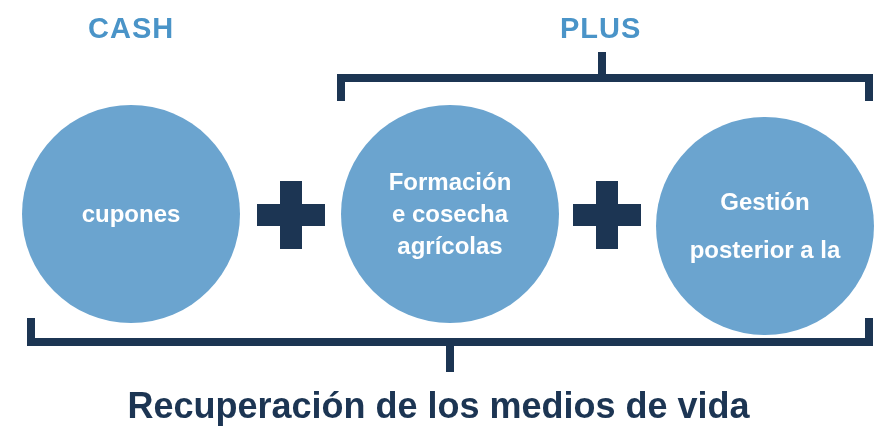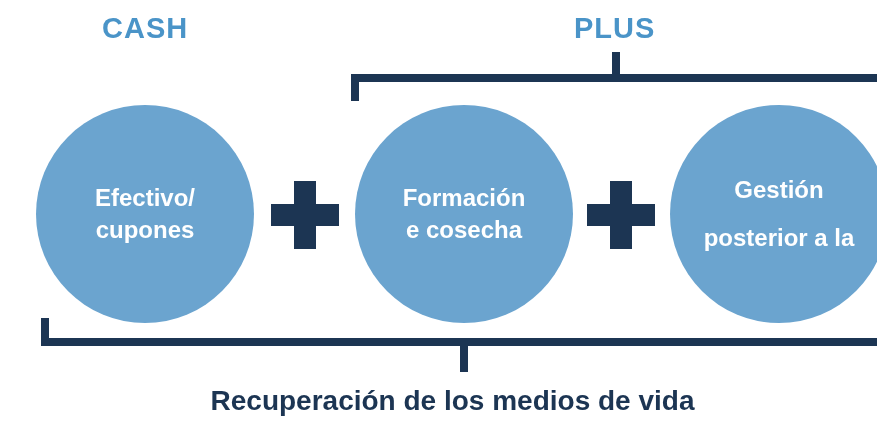--- a/index.html
+++ b/index.html
@@ -9,21 +9,21 @@
     --text-white:#FFFFFF;
     --bg:#FFFFFF;
   }
   *{margin:0;padding:0;box-sizing:border-box;}
   html,body{background:var(--bg);}
   body{
     font-family:"Liberation Sans", sans-serif;
     width:877px;height:447px;overflow:hidden;position:relative;
   }
   .canvas{
-    position:absolute;top:0;left:0;width:738px;height:447px;background:var(--bg);margin-left:14px;
+    position:absolute;top:0;left:0;width:738px;height:447px;background:var(--bg);
   }
   .hdr-label{
     position:absolute;
     font-size:29px;font-weight:bold;letter-spacing:1px;
     color:var(--accent-blue);
   }
   .hdr-cash{left:88px;top:12px;}
   .hdr-plus{left:560px;top:12px;width:84px;}
   .bracket{position:absolute;border:0 solid var(--navy);}
   .bracket-top{
@@ -38,66 +38,66 @@
   }
   .stem-bottom{left:446px;top:344px;height:28px;}
   .circle{
     position:absolute;width:218px;height:218px;border-radius:50%;
     background:var(--circle-fill);
     display:flex;flex-direction:column;align-items:center;justify-content:center;
     text-align:center;
   }
   .circle-1{left:22px;top:105px;}
   .circle-2{left:341px;top:105px;}
-  .circle-3{left:656px;top:105px;gap:16px;}
+  .circle-3{left:656px;top:117px;gap:16px;}
   .circle .line{
     color:var(--text-white);font-size:24px;font-weight:bold;line-height:1.32;
   }
   .plus{position:absolute;width:68px;height:68px;}
   .plus-1{left:257px;top:181px;}
   .plus-2{left:573px;top:181px;}
   .plus .bar-h{
     position:absolute;left:0;top:50%;width:100%;height:22px;
     transform:translateY(-50%);background:var(--navy);
   }
   .plus .bar-v{
     position:absolute;top:0;left:50%;height:100%;width:22px;
     transform:translateX(-50%);background:var(--navy);
   }
   .footer-caption{
     position:absolute;left:0;top:385px;width:877px;text-align:center;
-    font-size:28px;font-weight:bold;color:var(--navy);
+    font-size:36px;font-weight:bold;color:var(--navy);
   }
 </style>
 </head>
 <body>
 
 <div class="canvas">
 
   <div class="hdr-label hdr-cash">CASH</div>
 
   <div class="hdr-label hdr-plus">PLUS</div>
 
   <div class="stem stem-top"></div>
 
   <div class="bracket bracket-top"></div>
 
   <div class="circle circle-1">
-    <div class="line">Efectivo/</div>
     <div class="line">cupones</div>
   </div>
 
   <div class="plus plus-1">
     <div class="bar-h"></div>
     <div class="bar-v"></div>
   </div>
 
   <div class="circle circle-2">
     <div class="line">Formación</div>
     <div class="line">e cosecha</div>
+    <div class="line">agrícolas</div>
   </div>
 
   <div class="plus plus-2">
     <div class="bar-h"></div>
     <div class="bar-v"></div>
   </div>
 
   <div class="circle circle-3">
     <div class="line">Gestión</div>
     <div class="line">posterior a la</div>

